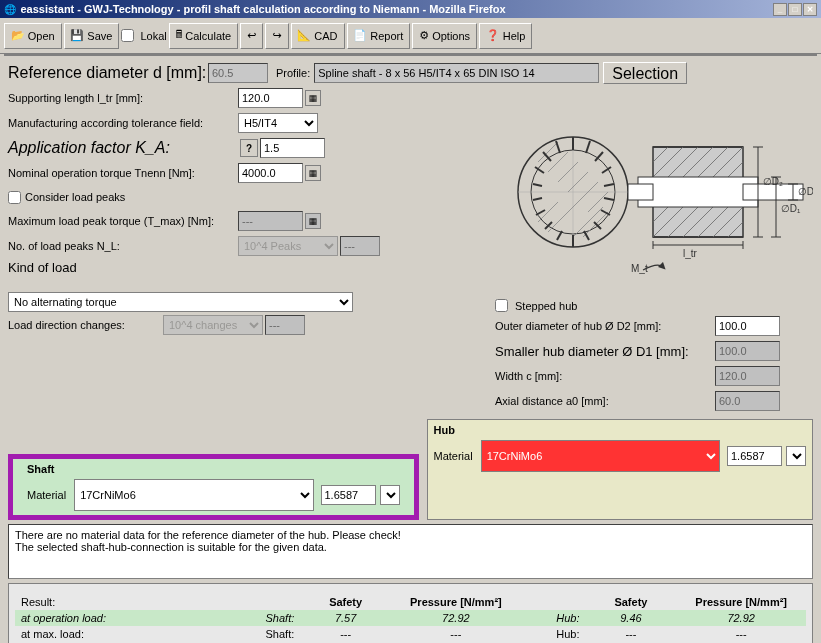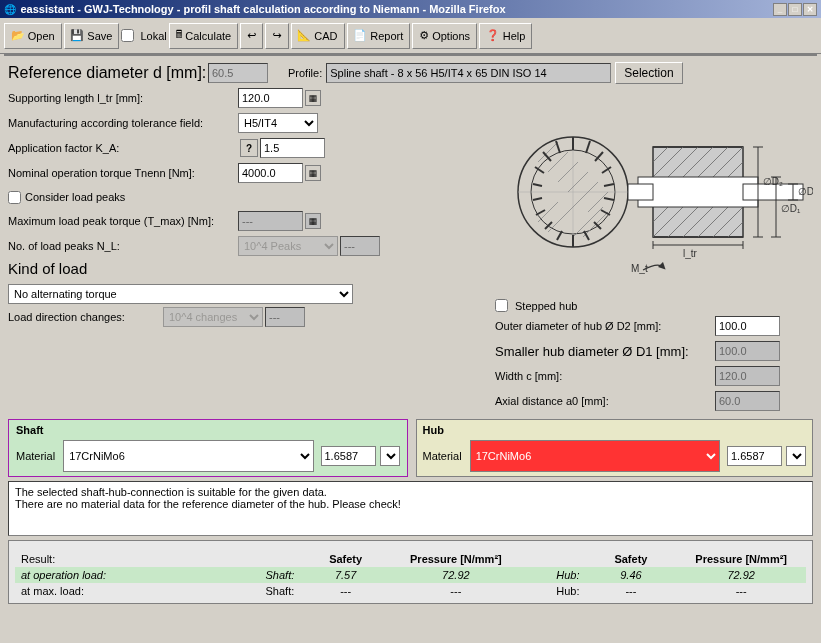--- a/index.html
+++ b/index.html
@@ -14,32 +14,32 @@
     .toolbar { background: #d4d0c8; border-bottom: 1px solid #808080; padding: 3px 4px; display: flex; align-items: center; gap: 2px; height: 36px; }
     .toolbar-btn { background: #d4d0c8; border: 1px solid #808080; border-top-color: #fff; border-left-color: #fff; padding: 2px 6px; font-size: 11px; display: flex; align-items: center; gap: 3px; cursor: pointer; height: 26px; }
     
     .form-row { display: flex; align-items: center; margin-bottom: 3px; height: 22px; }
     .form-input { height: 20px; border: 1px solid #808080; border-top-color: #404040; border-left-color: #404040; background: #fff; padding: 1px 3px; font-size: 11px; }
     .form-input.gray { background: #d4d0c8; color: #666; }
     .form-input.disabled { background: #c0c0c0; }
     .form-select { height: 20px; border: 1px solid #808080; background: #fff; font-size: 11px; padding: 1px; }
     .help-btn { width: 18px; height: 18px; background: #d4d0c8; border: 1px solid #808080; font-size: 10px; display: flex; align-items: center; justify-content: center; cursor: pointer; margin-left: 2px; font-weight: bold; }
     .calc-icon { width: 16px; height: 16px; background: #d4d0c8; border: 1px solid #808080; font-size: 9px; display: flex; align-items: center; justify-content: center; cursor: pointer; margin-left: 2px; }
-    .selection-btn { height: 22px; background: #d4d0c8; border: 1px solid #808080; border-top-color: #fff; border-left-color: #fff; padding: 2px 8px; font-size: 12px; cursor: pointer; margin-left: 4px; }
+    .selection-btn { height: 22px; background: #d4d0c8; border: 1px solid #808080; border-top-color: #fff; border-left-color: #fff; padding: 2px 8px; font-size: 16px; cursor: pointer; margin-left: 4px; }
     
     
     .checkbox-row { display: flex; align-items: center; margin-bottom: 3px; height: 20px; }
     input[type="checkbox"] { margin-right: 4px; }
     
     
     .right-form-row { display: flex; align-items: center; margin-bottom: 3px; height: 22px; }
     
     
     .shaft-hub-section { display: flex; gap: 8px; margin-top: 4px; }
-    .shaft-box { flex: 1; background: #c8e8c8; border: 1px solid #a21caf; padding: 4px 7px; }
+    .shaft-box { flex: 1; background: #c8e8c8; border: 5px solid #a21caf; padding: 4px 14px; margin-top: 35px; }
     .hub-box { flex: 1; background: #e8e8c8; border: 1px solid #808080; padding: 4px 6px; }
     .section-title { font-weight: bold; font-size: 11px; margin-bottom: 4px; }
     .material-row { display: flex; align-items: center; gap: 4px; }
     .material-select { height: 32px; border: 1px solid #808080; background: #fff; font-size: 11px; padding: 1px; flex: 1; }
     .material-select-red { background: #ff4040; color: #fff; }
     .material-num { width: 50px; height: 20px; border: 1px solid #808080; background: #fff; font-size: 11px; padding: 1px 3px; }
     
     
     .message-box { background: #fff; border: 1px solid #808080; border-top-color: #404040; border-left-color: #404040; padding: 4px 6px; font-size: 11px; min-height: 55px; margin-top: 4px; }
     
@@ -111,21 +111,21 @@
   </button>
 </div>
 
 <div style="height:2px; background:#808080; margin:0 4px;"></div>
 
 <div style="padding: 6px 8px 0 8px; background:#d4d0c8;">
 
   <div style="display:flex; align-items:center; margin-bottom:3px; height:22px;">
     <span style="font-size:16px; min-width:200px;">Reference diameter d [mm]:</span>
     <input type="text" class="form-input gray ref-diam-input" value="60.5" style="width: 60px; background: rgb(200, 200, 200);">
-    <span style="font-size:11px; margin-left:20px; margin-right:4px;text-align:center;">Profile:</span>
+    <span style="font-size:11px; margin-left:8px; margin-right:4px;text-align:center;">Profile:</span>
     <input type="text" class="form-input" value="Spline shaft - 8 x 56 H5/IT4 x 65 DIN ISO 14" style="width: 285px; background: rgb(200, 200, 200);" readonly="">
     <button class="selection-btn" style="margin-left:4px;">Selection</button>
   </div>
 
   <div style="display:flex; gap:8px;">
 
     <div style="flex:1;">
 
       <div class="form-row">
         <span style="font-size:11px; min-width:230px;">Supporting length l_tr [mm]:</span>
@@ -138,21 +138,21 @@
       <div class="form-row">
         <span style="font-size:11px; min-width:230px;">Manufacturing according tolerance field:</span>
         <select class="form-select" style="width:80px;">
           <option>H5/IT4</option>
           <option>H6/IT5</option>
           <option>H7/IT6</option>
         </select>
       </div>
 
       <div class="form-row">
-        <span style="font-size:11px; min-width:230px;">Application factor K_A:</span>
+        <span style="font-size:16px; min-width:230px;font-style:italic;">Application factor K_A:</span>
         <div class="help-btn">?</div>
         <input type="text" class="form-input" value="1.5" style="width: 65px; margin-left: 2px;">
       </div>
 
       <div class="form-row">
         <span style="font-size:11px; min-width:230px;">Nominal operation torque Tnenn [Nm]:</span>
         <div class="num-with-btn">
           <input type="text" class="form-input" value="4000.0" style="width: 65px;">
           <div class="calc-icon">▦</div>
         </div>
@@ -173,21 +173,21 @@
 
       <div class="form-row">
         <span style="font-size:11px; min-width:230px;">No. of load peaks N_L:</span>
         <select class="form-select" style="width:100px; background:#c0c0c0;" disabled="">
           <option>10^4 Peaks</option>
         </select>
         <input type="text" class="form-input disabled" value="---" style="width: 40px; margin-left: 2px; background: rgb(192, 192, 192); color: rgb(102, 102, 102);">
       </div>
 
       <div style="margin-bottom:2px;">
-        <div style="font-size:15px; margin-bottom:7px;">Kind of load</div>
+        <div style="font-size:13px; margin-bottom:17px;">Kind of load</div>
         <select class="form-select" style="width:345px;">
           <option>No alternating torque</option>
           <option>Alternating torque</option>
           <option>Fully alternating torque</option>
         </select>
       </div>
 
       <div class="form-row">
         <span style="font-size:11px; min-width:155px;">Load direction changes:</span>
         <select class="form-select" style="width:100px; background:#c0c0c0;" disabled="">
@@ -341,22 +341,22 @@
         </select>
         <input type="text" class="form-input material-num" value="1.6587" style="width: 55px; margin-left: 3px;">
         <select class="form-select" style="width:20px; padding:0;">
           <option>▼</option>
         </select>
       </div>
     </div>
   </div>
 
   <div class="message-box">
+    <div style="font-size:11px;">There are no material data for the reference diameter of the hub. Please check!</div>
     <div style="font-size:11px;">The selected shaft-hub-connection is suitable for the given data.</div>
-    <div style="font-size:11px;">There are no material data for the reference diameter of the hub. Please check!</div>
   </div>
 
   <div style="background:#e8e8e8; border:1px solid #808080; margin-top:4px; padding:4px 6px;">
     <table class="results-table">
       <thead>
         <tr>
           <td style="width:140px;">Result:</td>
           <td style="width:80px;"></td>
           <td style="width:70px; text-align:center; font-weight:bold; font-size:11px;">Safety</td>
           <td style="width:100px; text-align:center; font-weight:bold; font-size:11px;">Pressure [N/mm²]</td>

